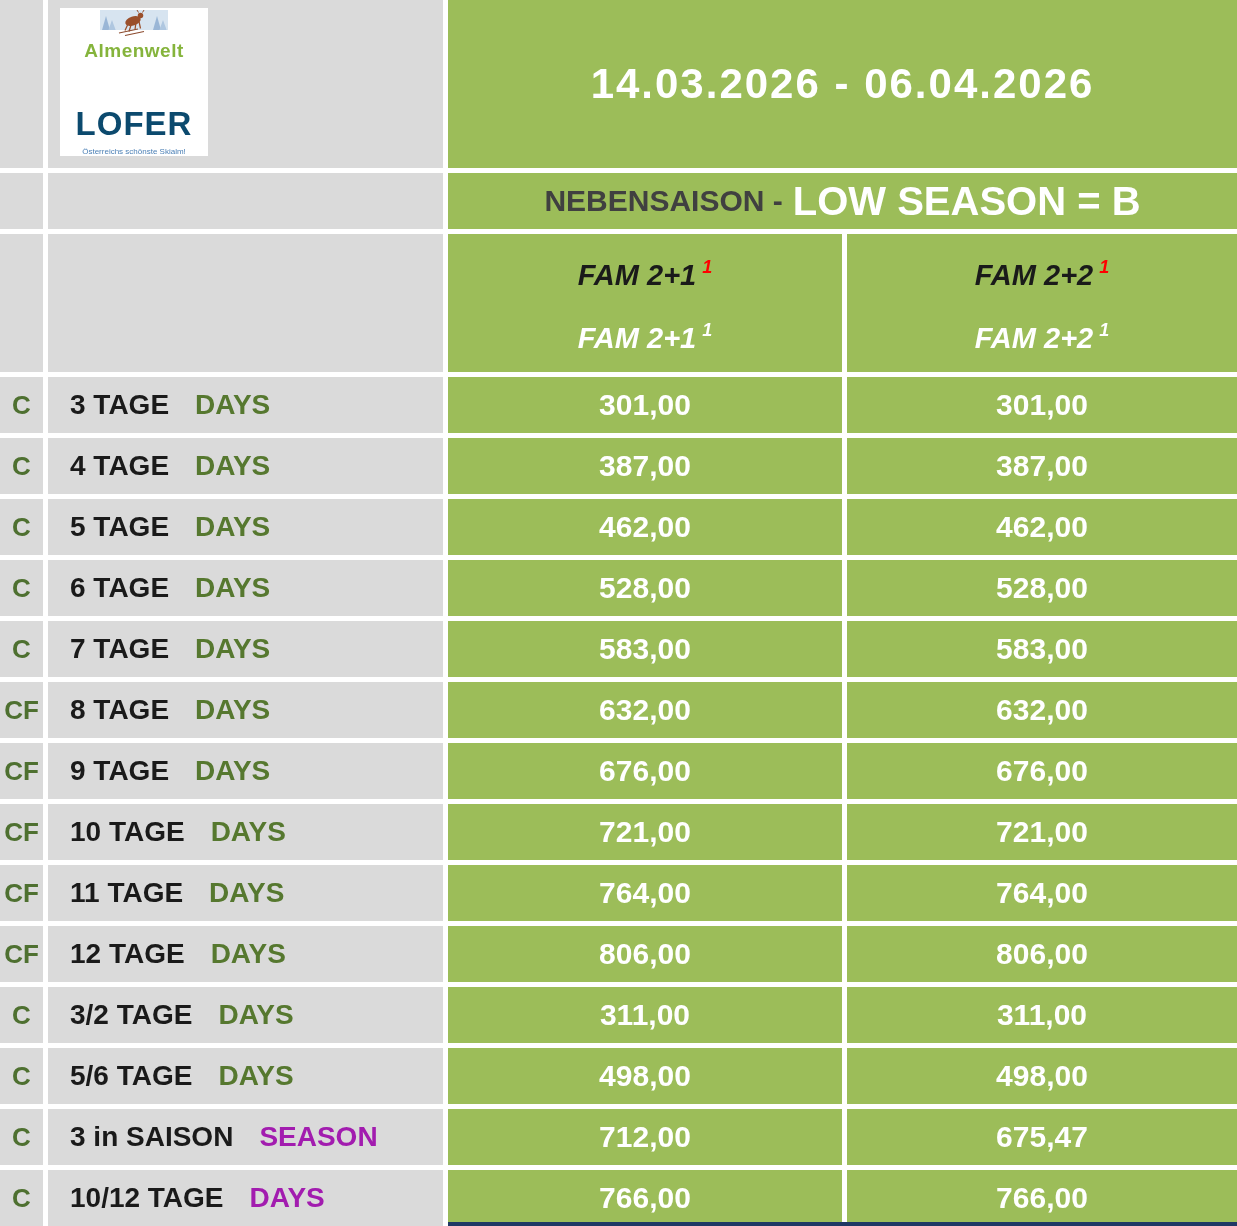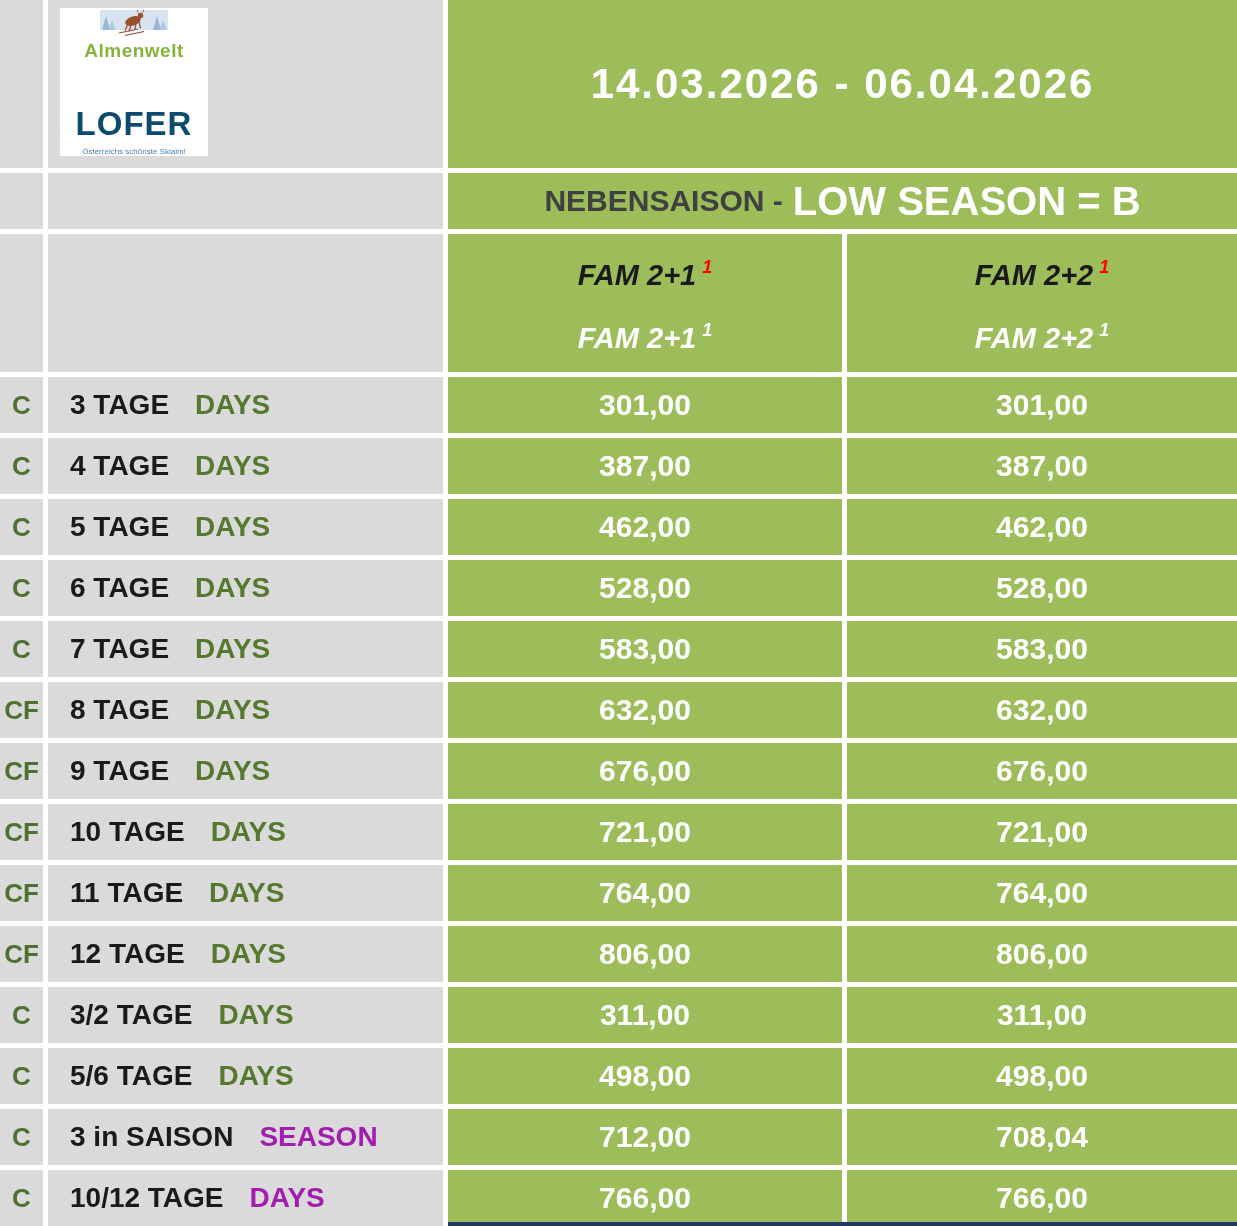--- a/index.html
+++ b/index.html
@@ -290,21 +290,21 @@
     <span class="flag">C</span>
   </div>
   <div class="cell gray label-cell">
     <span class="label-de">3 in SAISON</span>
     <span class="label-en bright">SEASON</span>
   </div>
   <div class="cell green price-cell">
     <span class="price">712,00</span>
   </div>
   <div class="cell green price-cell">
-    <span class="price">708,04</span>
+    <span class="price">675,47</span>
   </div>
 
   <div class="cell gray flag-cell">
     <span class="flag">C</span>
   </div>
   <div class="cell gray label-cell">
     <span class="label-de">10/12 TAGE</span>
     <span class="label-en bright">DAYS</span>
   </div>
   <div class="cell green price-cell">

